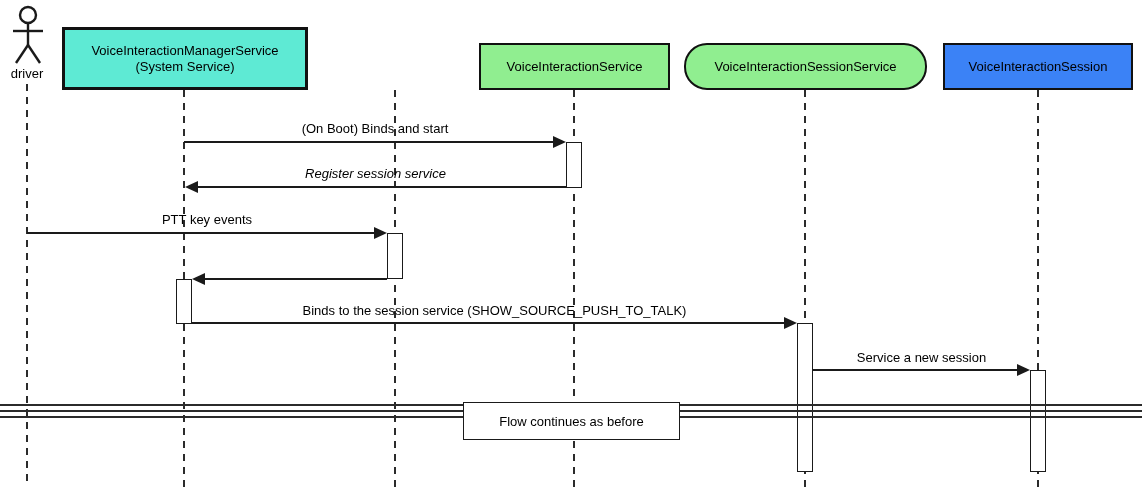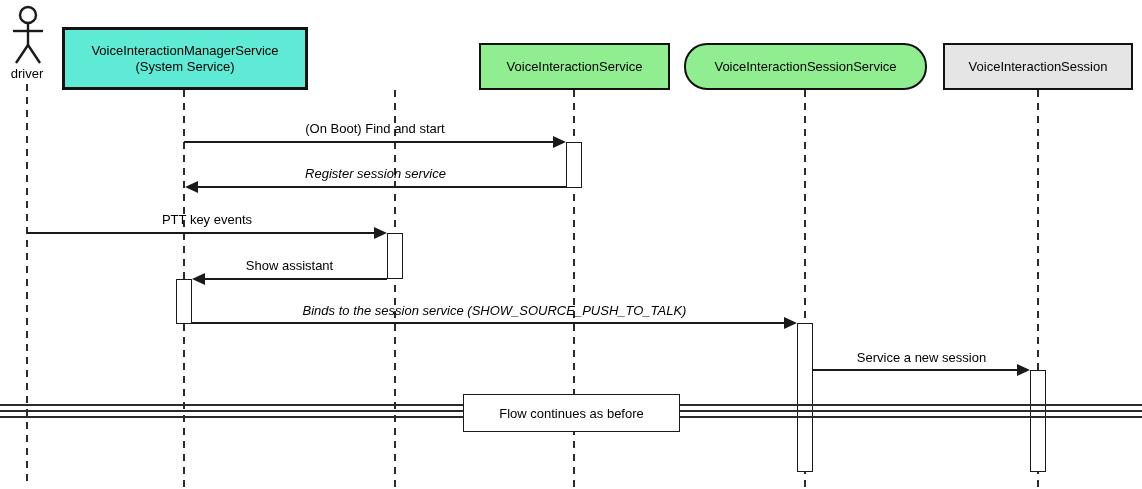--- a/index.html
+++ b/index.html
@@ -77,20 +77,21 @@
   }
   .divider-box {
     position: absolute;
     background: #ffffff;
     border: 1.5px solid #1a1a1a;
     display: flex;
     align-items: center;
     justify-content: center;
     z-index: 6;
     box-sizing: border-box;
+    margin-top: 8px;
   }
   
   .actor-wrap { position: absolute; z-index: 3; }
   .actor-label {
     position: absolute;
     text-align: center;
     z-index: 3;
     white-space: nowrap;
   }
 </style>
@@ -114,45 +115,44 @@
       <line x1="21" y1="41" x2="9" y2="59" stroke="#1a1a1a" stroke-width="2.4"></line>
       <line x1="21" y1="41" x2="33" y2="59" stroke="#1a1a1a" stroke-width="2.4"></line>
     </svg>
   </div>
   <div class="actor-label" style="left:-13px; top:66px; width:80px;">driver</div>
 
   <div class="pbox first" style="left: 62px; top: 27px; width: 246px; height: 63px; background-color: #5eead4;">VoiceInteractionManagerService
 (System Service)</div>
   <div class="pbox" style="left: 479px; top: 43px; width: 191px; height: 47px; background-color: rgb(144, 238, 144);">VoiceInteractionService</div>
   <div class="pbox" style="left: 684px; top: 43px; width: 243px; height: 47px; background-color: rgb(144, 238, 144); border-radius: 23px;">VoiceInteractionSessionService</div>
-  <div class="pbox" style="left: 943px; top: 43px; width: 190px; height: 47px; background-color: #e5e5e5;">VoiceInteractionSession</div>
+  <div class="pbox" style="left: 943px; top: 43px; width: 190px; height: 47px; background-color: #3b82f6;">VoiceInteractionSession</div>
 
   <div class="activation" style="left:566px;  top:142px; height:46px;"></div>
   <div class="activation" style="left:387px;  top:233px; height:46px;"></div>
   <div class="activation" style="left:176px;  top:279px; height:45px;"></div>
   <div class="activation" style="left:797px;  top:323px; height:149px;"></div>
   <div class="activation" style="left:1030px; top:370px; height:102px;"></div>
 
-  <div class="msg-label" style="left:184px; top:121px; width:382px;">(On Boot) Find and start</div>
+  <div class="msg-label" style="left:184px; top:121px; width:382px;">(On Boot) Binds and start</div>
   <div class="msg-line" style="left:184px; top:141px; width:370px;"></div>
   <div class="arrowhead right" style="left:553px; top:136px;"></div>
 
   <div class="msg-label" style="left:185px; top:166px; width:381px;font-style:italic;">Register session service</div>
   <div class="msg-line" style="left:197px; top:186px; width:369px;"></div>
   <div class="arrowhead left" style="left:185px; top:181px;"></div>
 
   <div class="msg-label" style="left:27px; top:212px; width:360px;text-align:center;">PTT key events</div>
   <div class="msg-line" style="left:27px; top:232px; width:348px;"></div>
   <div class="arrowhead right" style="left:374px; top:227px;"></div>
 
-  <div class="msg-label" style="left:192px; top:258px; width:195px;">Show assistant</div>
   <div class="msg-line" style="left:204px; top:278px; width:183px;"></div>
   <div class="arrowhead left" style="left:192px; top:273px;"></div>
 
-  <div class="msg-label" style="left:192px; top:303px; width:605px;font-style:italic;">Binds to the session service (SHOW_SOURCE_PUSH_TO_TALK)</div>
+  <div class="msg-label" style="left:192px; top:303px; width:605px;">Binds to the session service (SHOW_SOURCE_PUSH_TO_TALK)</div>
   <div class="msg-line" style="left:192px; top:322px; width:593px;"></div>
   <div class="arrowhead right" style="left:784px; top:317px;"></div>
 
   <div class="msg-label" style="left:813px; top:350px; width:217px;">Service a new session</div>
   <div class="msg-line" style="left:813px; top:369px; width:205px;"></div>
   <div class="arrowhead right" style="left:1017px; top:364px;"></div>
 
   <div class="divider-line" style="top:404px;"></div>
   <div class="divider-line" style="top:410px;"></div>
   <div class="divider-line" style="top:416px;"></div>

